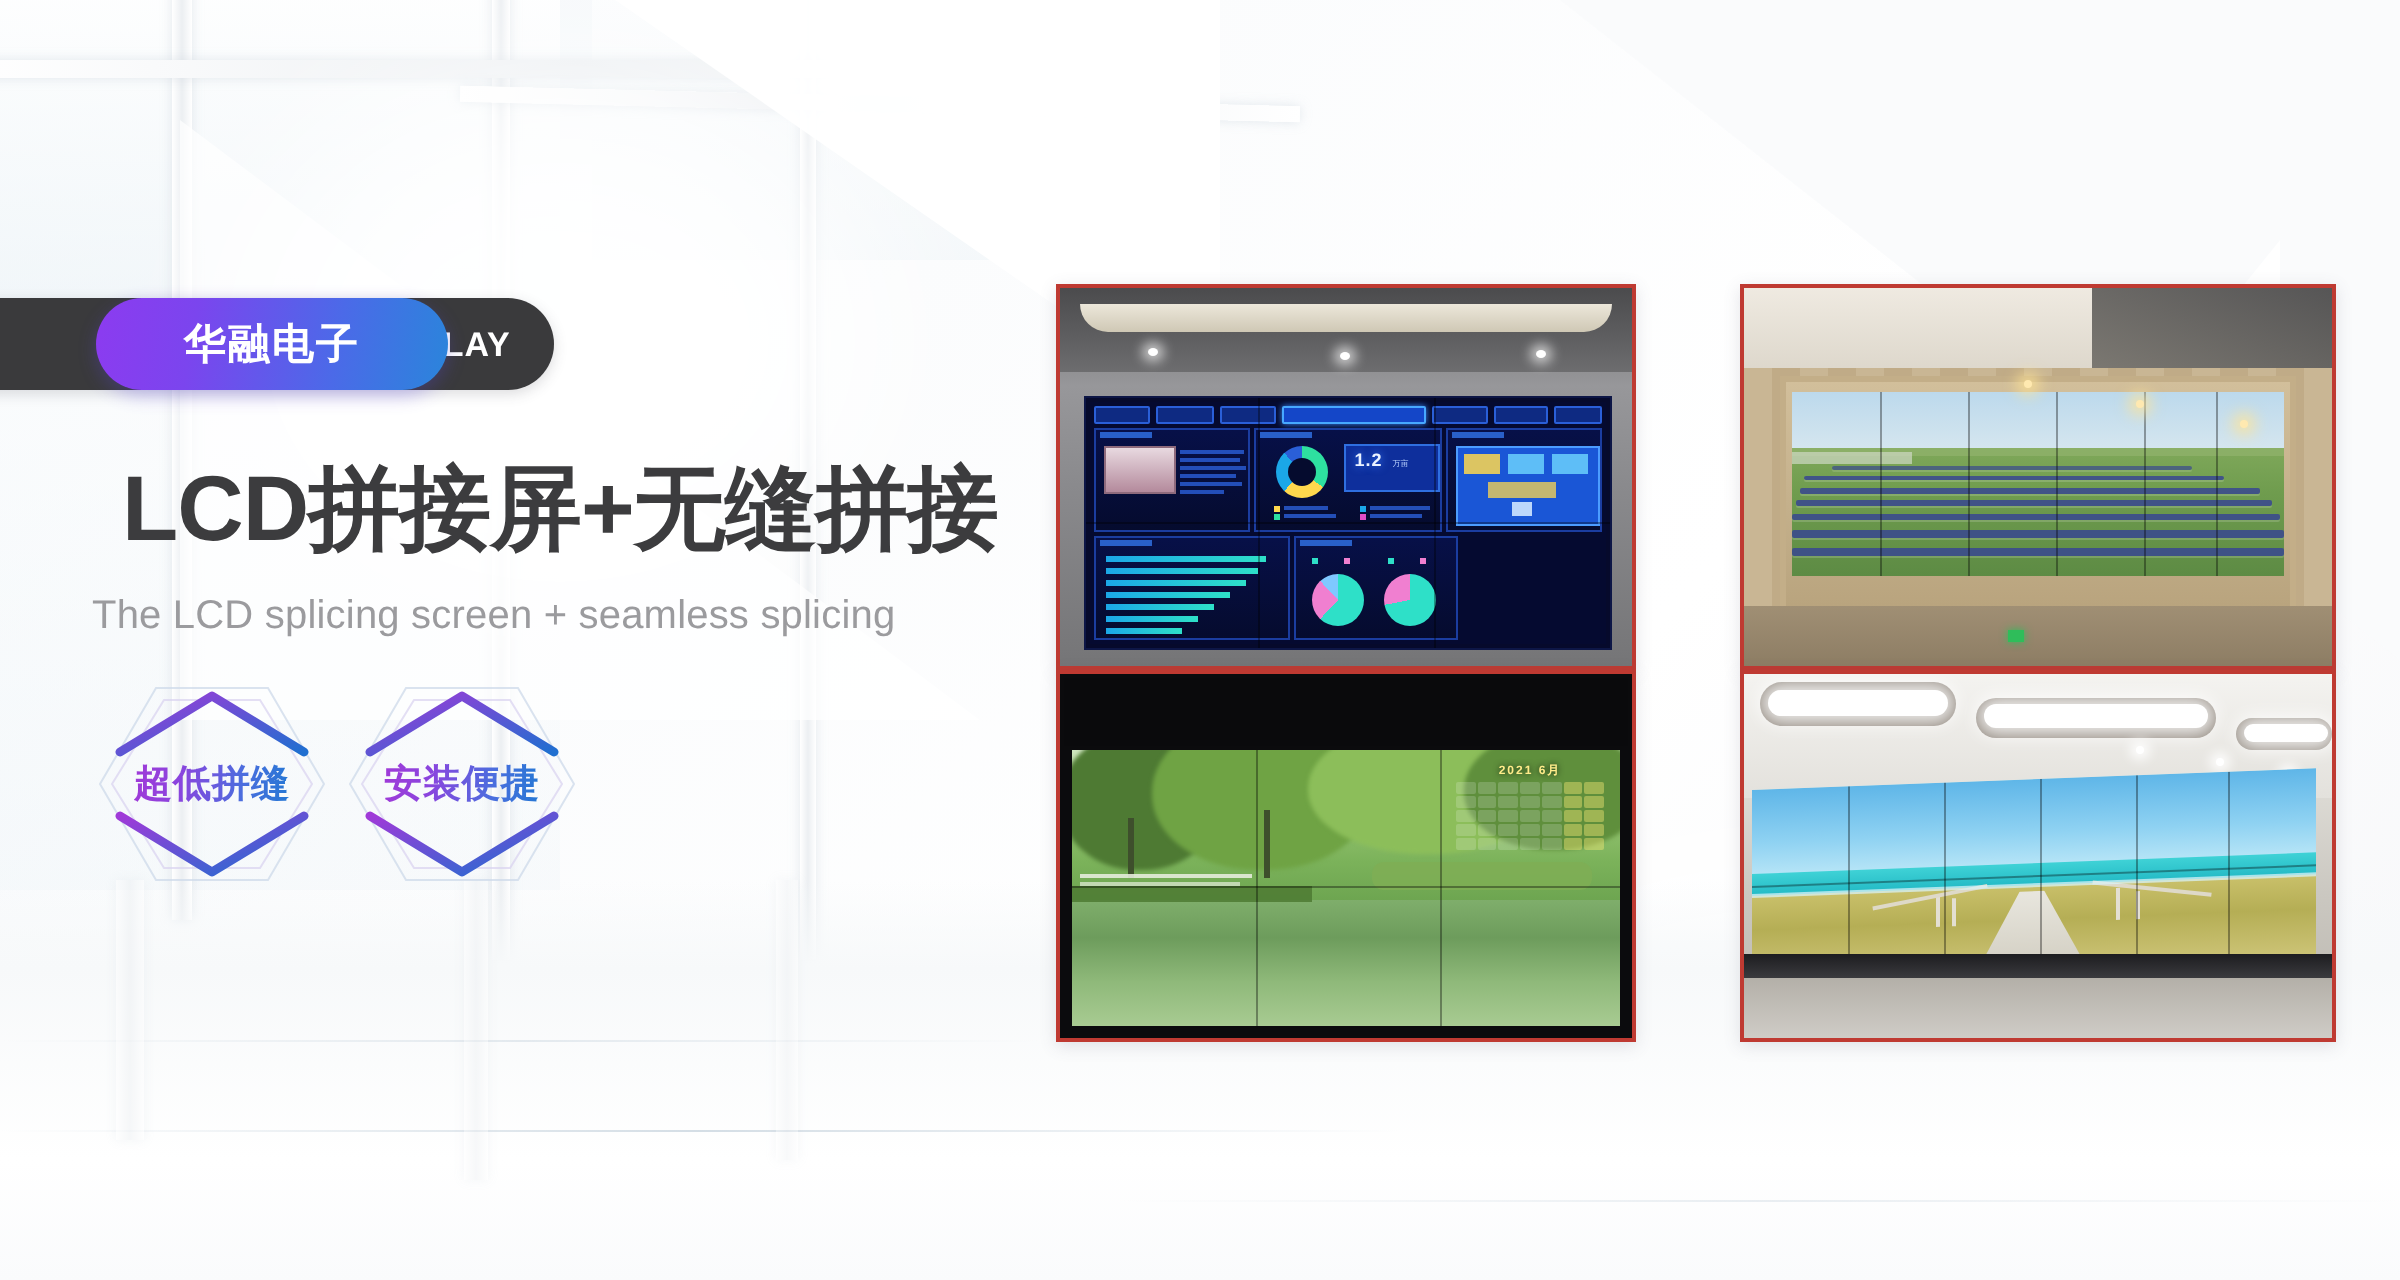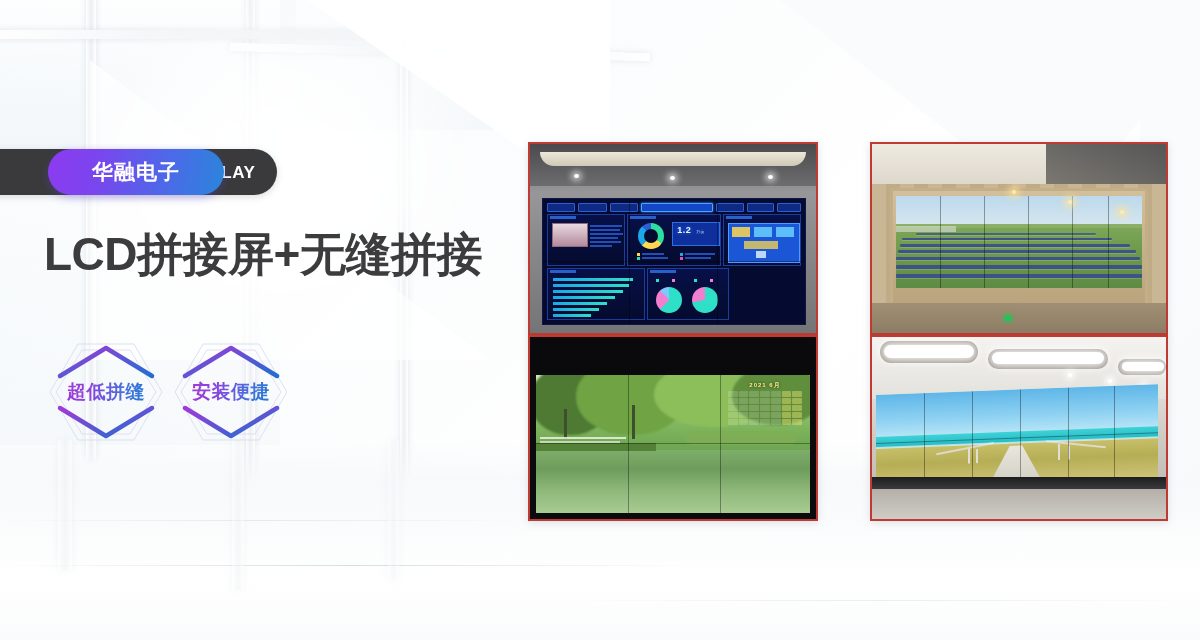--- a/index.html
+++ b/index.html
@@ -29,21 +29,21 @@
   .badge-dark{display:flex;align-items:center;height:46px;border-radius:23px;
     background:#3a3a3c;padding:0 22px 0 150px;margin-left:-140px;
     box-shadow:0 2px 7px rgba(60,60,70,.18);}
   .badge-dark span{color:#fff;font-size:17px;font-weight:700;letter-spacing:.5px;white-space:nowrap;}
   .badge-grad{position:relative;z-index:2;display:flex;align-items:center;justify-content:center;
     height:46px;min-width:140px;border-radius:23px;padding:0 18px;
     background:linear-gradient(100deg,#8c3bf0 0%,#7b45ee 28%,#4b6ae8 68%,#2a85db 100%);
     box-shadow:0 3px 9px rgba(90,70,220,.30);}
   .badge-grad span{color:#fff;font-size:21px;font-weight:700;letter-spacing:1px;white-space:nowrap;}
 
-  .title{position:absolute;left:44px;top:231px;font-size:46px;line-height:1;
+  .title{position:absolute;left:61px;top:231px;font-size:46px;line-height:1;
     font-weight:700;color:#3c3c3e;letter-spacing:-.5px;white-space:nowrap;}
   .subtitle{position:absolute;left:46px;top:297px;font-size:20px;color:#9b9b9e;
     letter-spacing:.1px;white-space:nowrap;}
 
   
   .hexes{position:absolute;left:46px;top:336px;display:flex;gap:5px;}
   .hex{position:relative;width:120px;height:112px;display:flex;align-items:center;justify-content:center;}
   .hex svg{position:absolute;left:0;top:0;}
   .hex-label{position:relative;z-index:3;font-size:19px;font-weight:700;letter-spacing:.5px;
     white-space:nowrap;
@@ -171,20 +171,21 @@
     <div class="badge-row">
       <div class="badge-dark">
         <span>商显大屏 / DISPLAY</span>
       </div>
       <div class="badge-grad" style="order:-1;margin-right:-140px;">
         <span>华融电子</span>
       </div>
     </div>
 
     <div class="title">LCD拼接屏+无缝拼接</div>
+    <div class="subtitle">The LCD splicing screen + seamless splicing</div>
 
     <div class="hexes">
       <div class="hex">
         <svg width="120" height="112" viewBox="0 0 120 112">
           <defs>
             <linearGradient id="hg1" x1="0" y1="0" x2="1" y2="1">
               <stop offset="0" stop-color="#a03ad8"></stop>
                 <stop offset="1" stop-color="#1f6fd0"></stop>
             </linearGradient>
           </defs>

